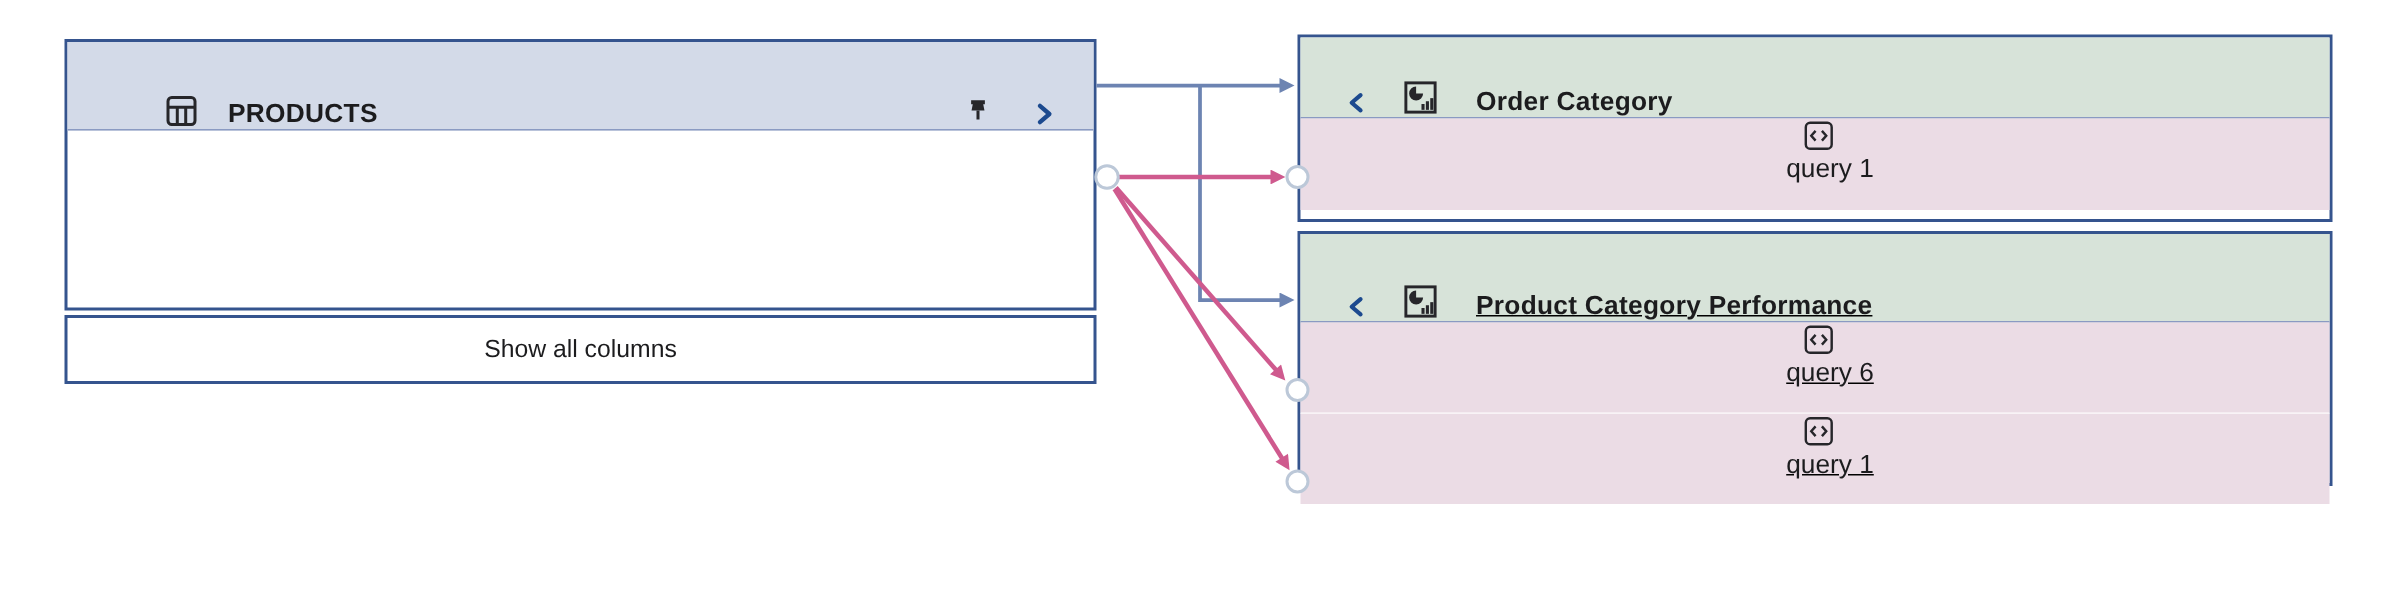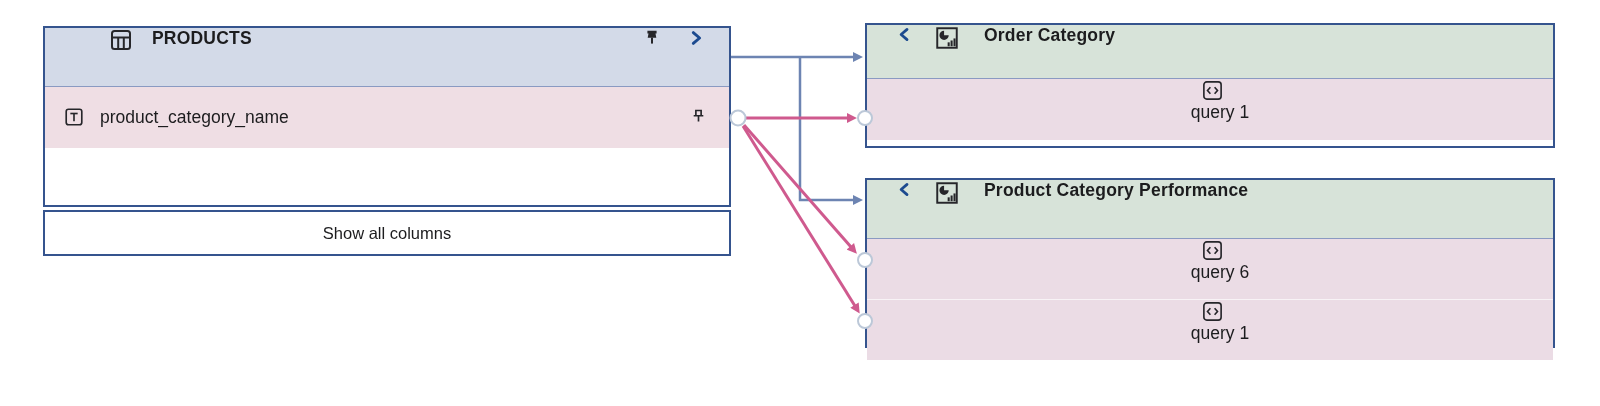--- a/index.html
+++ b/index.html
@@ -13,21 +13,21 @@
     --connector-pink:#cf5a8e;
     --chevron:#1c4a8f;
     --icon:#26262a;
     --text:#1c1c1e;
     --circle-stroke:#bcc8d8;
   }
   *{margin:0;padding:0;box-sizing:border-box;}
   body{background:#fff;font-family:"Liberation Sans",sans-serif;}
   .canvas{position:relative;width:1600px;height:406px;background:#ffffff;overflow:hidden;}
   .panel{position:absolute;border:2px solid var(--panel-border);background:#fff;}
-  .hdr{display:flex;align-items:flex-start;border-bottom:1.5px solid var(--divider);}
+  .hdr{display:flex;align-items:flex-end;border-bottom:1.5px solid var(--divider);}
   .hdr .title{font-weight:bold;font-size:17.5px;color:var(--text);letter-spacing:.2px;}
   .row{display:flex;align-items:center;font-size:17.5px;color:var(--text);}
   .icon{flex:0 0 auto;display:inline-flex;}
 
   
   .table-panel{left:43px;top:26px;width:688px;height:181px;}
   .table-panel .hdr{height:59px;background:var(--table-header-bg);padding:0 24px 0 64px;}
   .table-panel .hdr .title{margin-left:19px;}
   .table-panel .hdr .spacer{flex:1;}
   .table-panel .hdr .pin{margin-right:24px;}
@@ -38,21 +38,21 @@
   .footer-box{position:absolute;left:43px;top:210px;width:688px;height:46px;border:2px solid var(--panel-border);
     background:#fff;display:flex;align-items:center;justify-content:center;font-size:16.5px;color:var(--text);cursor:pointer;}
 
   
   .dash{left:865px;width:690px;}
   .dash .hdr{background:var(--dashboard-header-bg);padding:0 20px 0 29px;}
   .dash .hdr .type-icon{margin-left:21px;}
   .dash .hdr .title{margin-left:24px;}
   .dash-1{top:23px;height:125px;}
   .dash-1 .hdr{height:54px;}
-  .dash-2{top:178px;height:170px;}
+  .dash-2{top:154px;height:170px;text-decoration:underline;}
   .dash-2 .hdr{height:58.5px;}
   .query-row{height:60.5px;padding:0 20px 0 24px;background:var(--query-row-bg);flex-direction:column;}
   .query-row + .query-row{border-top:1px solid rgba(255,255,255,.65);}
   .query-row .label{margin-left:16px;}
 
   .edges{position:absolute;left:0;top:0;pointer-events:none;}
   .edge-blue{stroke:var(--connector-blue);stroke-width:2.5;fill:none;}
   .edge-pink{stroke:var(--connector-pink);stroke-width:3;fill:none;}
   .arrow-blue{fill:var(--connector-blue);}
   .arrow-pink{fill:var(--connector-pink);}
@@ -82,36 +82,20 @@
           <line x1="12" y1="10.5" x2="12" y2="17" stroke="var(--icon)" stroke-width="2.2"></line>
         </svg>
       </span>
       <span class="icon">
         <svg width="18" height="20" viewBox="0 0 20 20" fill="none">
           <polyline points="7,4 14,10 7,16" stroke="var(--chevron)" stroke-width="3.2" stroke-linecap="round" stroke-linejoin="round"></polyline>
         </svg>
       </span>
     </div>
 
-    <div class="row col-row highlight">
-      <span class="icon">
-        <svg class="ui" width="22" height="22" viewBox="0 0 24 24">
-          <rect x="3.5" y="3.5" width="17" height="17" rx="2.5"></rect>
-          <line x1="8" y1="8.2" x2="16" y2="8.2"></line>
-          <line x1="12" y1="8.2" x2="12" y2="16.5"></line>
-        </svg>
-      </span>
-      <span class="label">product_category_name</span>
-      <span class="spacer"></span>
-      <span class="icon">
-        <svg class="ui" width="21" height="21" viewBox="0 0 24 24" style="stroke-width:1.9">
-          <path d="M9 4 h6 v6 h-6 Z M6.5 10 h11 M12 10 v6.5"></path>
-        </svg>
-      </span>
-    </div>
 
   </div>
 
   <div class="footer-box">
     <span>Show all columns</span>
   </div>
 
   <div class="panel dash dash-1">
     <div class="hdr">
       <span class="icon">

